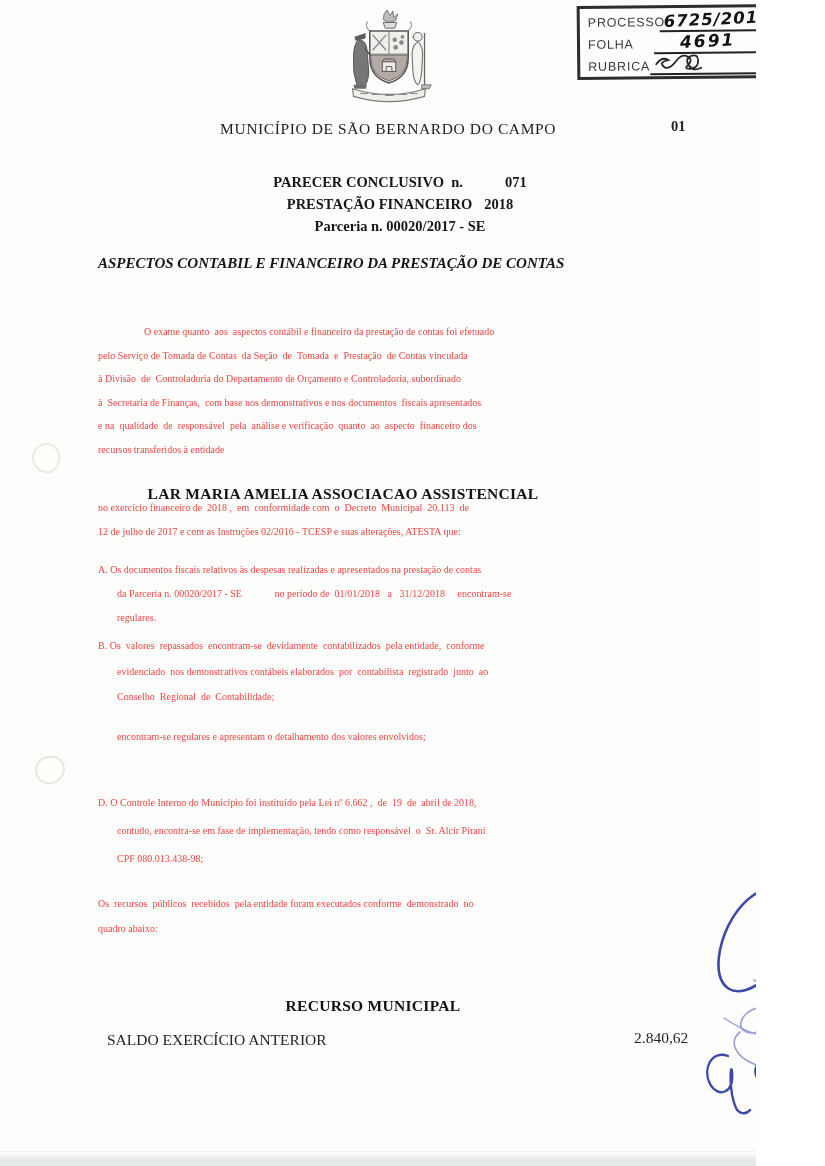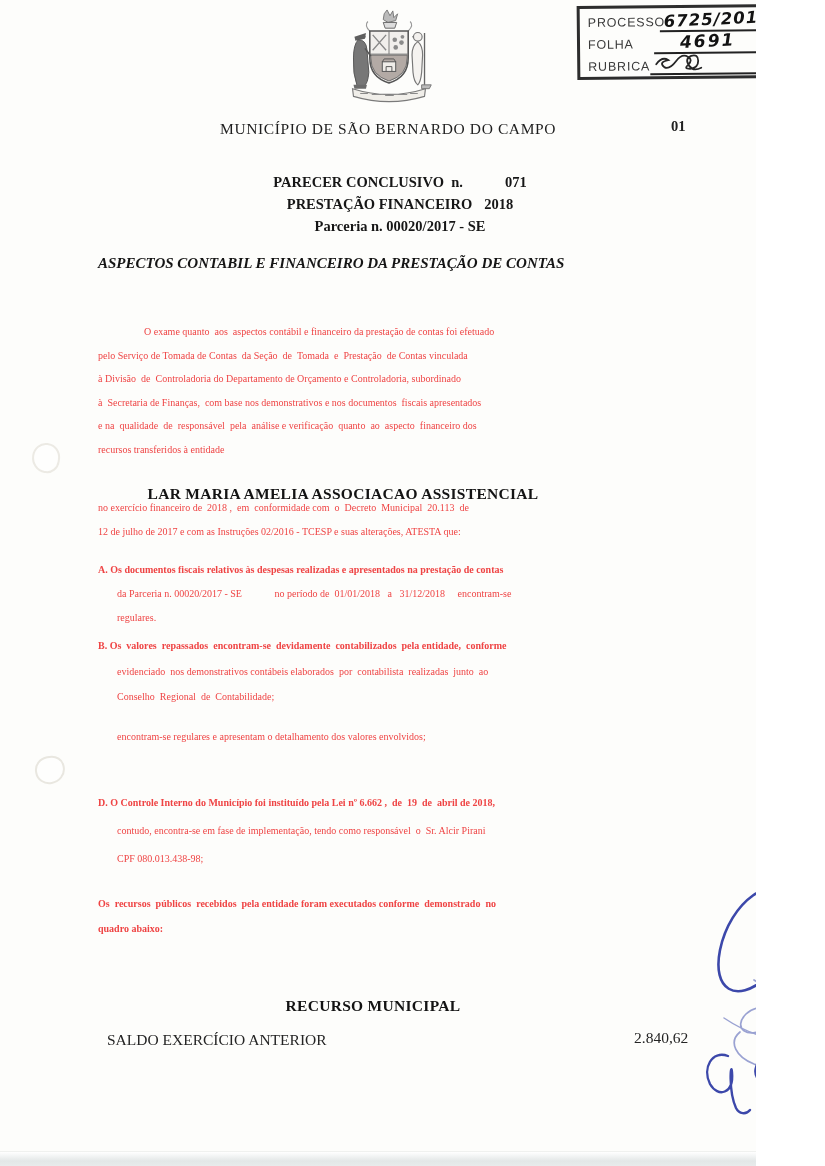--- a/index.html
+++ b/index.html
@@ -44,21 +44,21 @@
   .line{white-space:pre;font-size:10px;color:#ef4444;}
   .para{position:absolute;left:98px;}
   .para .line{line-height:23.5px;}
   .p1{top:320px;width:650px;}
   .p1 .line:first-child{padding-left:46px;}
   .p2{top:496px;width:650px;}
   .entity{position:absolute;left:98px;top:449px;width:490px;text-align:center;
     font-weight:700;font-size:15.5px;letter-spacing:.3px;color:#131313;white-space:pre;margin-top:36px;}
   .item{position:absolute;left:98px;width:655px;}
   .item .line{padding-left:19px;}
-  .item .line.first{padding-left:0;font-weight:bold;}
+  .item .line.first{padding-left:0;}
   .item-a{top:558px;}  .item-a .line{line-height:24px;}
   .item-b{top:633px;}  .item-b .line{line-height:25.5px;}
   .item-c{top:725px;}  .item-c .line{line-height:24px;}
   .item-d{top:789px;}  .item-d .line{line-height:28px;}
   .closing{top:891px;} .closing .line{line-height:25px;}
   .recurso-title{position:absolute;left:98px;top:997px;width:550px;text-align:center;
     font-weight:700;font-size:15.5px;letter-spacing:.3px;color:#131313;}
   .saldo-label{position:absolute;left:107px;top:1031px;font-size:15.5px;color:#242424;white-space:pre;}
   .saldo-value{position:absolute;left:634px;top:1029px;font-size:15.5px;color:#242424;}
   
@@ -158,21 +158,21 @@
   </div>
 
   <div class="item item-a">
     <div class="line first"><span class="item-letter">A. </span><span>Os documentos fiscais relativos às despesas realizadas e apresentados na prestação de contas</span></div>
     <div class="line">da Parceria n. 00020/2017 - SE             no período de  01/01/2018   a   31/12/2018     encontram-se</div>
     <div class="line">regulares.</div>
   </div>
 
   <div class="item item-b">
     <div class="line first"><span class="item-letter">B. </span><span>Os  valores  repassados  encontram-se  devidamente  contabilizados  pela entidade,  conforme</span></div>
-    <div class="line">evidenciado  nos demonstrativos contábeis elaborados  por  contabilista  realizadas  junto  ao</div>
+    <div class="line">evidenciado  nos demonstrativos contábeis elaborados  por  contabilista  registrado  junto  ao</div>
     <div class="line">Conselho  Regional  de  Contabilidade;</div>
   </div>
 
   <div class="item item-c">
     <div class="line">encontram-se regulares e apresentam o detalhamento dos valores envolvidos;</div>
   </div>
 
   <div class="item item-d">
     <div class="line first"><span class="item-letter">D. </span><span>O Controle Interno do Município foi instituído pela Lei nº 6.662 ,  de  19  de  abril de 2018,</span></div>
     <div class="line">contudo, encontra-se em fase de implementação, tendo como responsável  o  Sr. Alcir Pirani</div>

